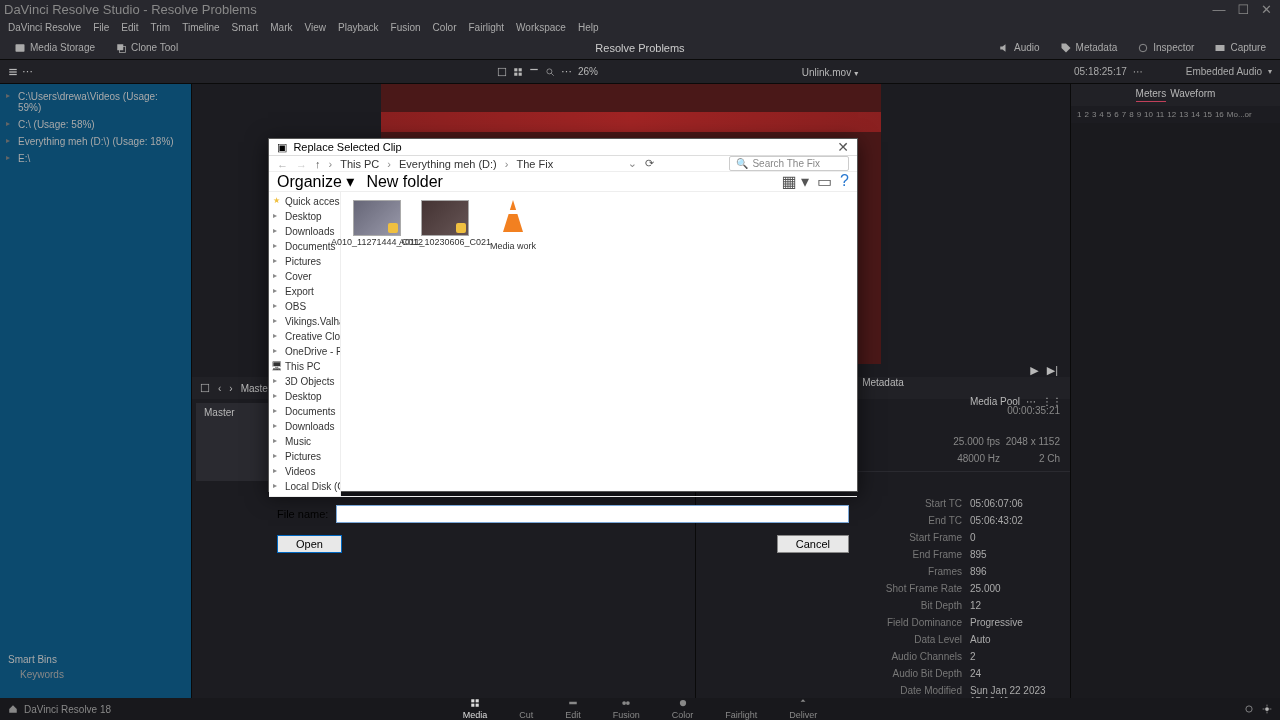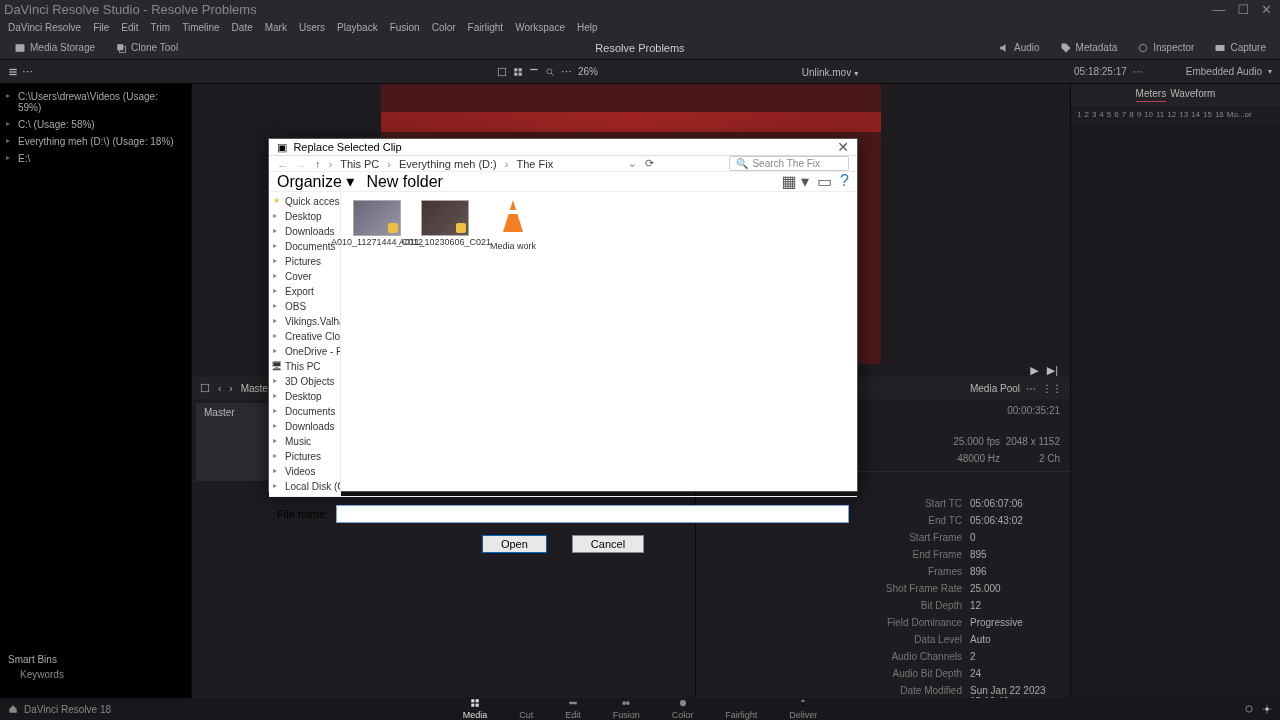--- a/index.html
+++ b/index.html
@@ -19,21 +19,21 @@
 .toolbar-center { position: absolute; left: 50%; transform: translateX(-50%); font-size: 11px; color: #ccc; }
 
 
 .toolbar-sec { height: 24px; background: #212126; display: flex; align-items: center; padding: 0 8px; gap: 6px; border-bottom: 1px solid #0a0a0a; }
 .toolbar-sec-left { display: flex; align-items: center; gap: 4px; }
 .toolbar-sec-mid { margin-left: auto; display: flex; align-items: center; gap: 6px; }
 .toolbar-sec-right { margin-left: 12px; display: flex; align-items: center; gap: 6px; font-size: 10px; color: #aaa; }
 
 
 .main { display: flex; height: calc(720px - 18px - 18px - 24px - 24px - 22px); }
-.left-panel { width: 192px; background: #000000; border-right: 1px solid #0a0a0a; display: flex; flex-direction: column; }
+.left-panel { width: 192px; background: #0c4a6e; border-right: 1px solid #0a0a0a; display: flex; flex-direction: column; }
 .tree { padding: 4px 0; }
 .tree-item { padding: 3px 8px 3px 18px; font-size: 10px; color: #aaa; cursor: pointer; position: relative; }
 .tree-item::before { content: '▸'; position: absolute; left: 6px; color: #666; font-size: 8px; }
 .favorites-header { padding: 6px 8px; font-size: 10px; color: #aaa; border-top: 1px solid #0a0a0a; margin-top: auto; }
 
 .mid-panel { flex: 1; display: flex; flex-direction: column; }
 .preview-area { height: 290px; background: #1c1c21; display: flex; align-items: center; justify-content: center; position: relative; }
 .video-preview { width: 500px; height: 280px; background: #4a1818; position: relative; overflow: hidden; }
 .video-band { position: absolute; top: 28px; left: 0; right: 0; height: 20px; background: linear-gradient(90deg, #8a2020, #a02424, #8a2020); }
 .video-text { position: absolute; right: 150px; top: 170px; color: #e03030; font-size: 32px; font-weight: bold; }
@@ -52,21 +52,21 @@
 .smart-bins-item { padding-left: 12px; color: #888; font-size: 10px; margin-top: 4px; }
 
 .right-panel { width: 210px; background: #1c1c21; border-left: 1px solid #0a0a0a; display: flex; flex-direction: column; }
 .meters-header { height: 22px; background: #212126; display: flex; align-items: center; justify-content: center; font-size: 10px; }
 .meters-tabs { display: flex; gap: 4px; }
 .meters-tab.active { border-bottom: 1px solid #c0405a; padding-bottom: 2px; }
 .channel-nums { display: flex; gap: 3px; padding: 4px 6px; font-size: 8px; color: #888; }
 .meters-body { flex: 1; background: #1a1a1e; }
 
 .metadata-panel { flex: 1; background: #1c1c21; }
-.metadata-header { height: 22px; background: #212126; display: flex; align-items: center; padding: 0 8px; font-size: 10px; gap: 8px; }
+.metadata-header { height: 22px; background: #212126; display: flex; align-items: center; padding: 0 8px; font-size: 10px; gap: 8px; flex-direction: column; }
 .metadata-title { font-size: 11px; padding: 6px 10px; color: #ccc; }
 .metadata-sub { font-size: 9px; padding: 0 10px 6px; color: #666; }
 .metadata-row { display: flex; padding: 3px 10px; font-size: 10px; }
 .metadata-row .icon { width: 14px; }
 .metadata-row .name { flex: 1; color: #aaa; }
 .metadata-row .v1 { width: 60px; text-align: right; color: #888; }
 .metadata-row .v2 { width: 60px; text-align: right; color: #888; }
 .clip-details { padding: 6px 10px; font-size: 10px; color: #aaa; border-top: 1px solid #2a2a30; margin-top: 4px; }
 .detail-row { display: flex; padding: 3px 10px; font-size: 10px; }
 .detail-row .label { flex: 1; text-align: right; padding-right: 8px; color: #777; }
@@ -100,21 +100,21 @@
 .file-thumb { width: 48px; height: 36px; background: #888; border: 1px solid #aaa; position: relative; }
 .file-thumb.vid1 { background: linear-gradient(135deg, #667, #99a); }
 .file-thumb.vid2 { background: linear-gradient(135deg, #433, #655); }
 .file-thumb .play-badge { position: absolute; bottom: 2px; right: 2px; width: 10px; height: 10px; background: #f0c040; border-radius: 2px; }
 .file-vlc { width: 40px; height: 40px; position: relative; }
 .file-vlc::before { content: ''; position: absolute; left: 10px; top: 0; border-left: 10px solid transparent; border-right: 10px solid transparent; border-bottom: 32px solid #f28020; }
 .file-vlc::after { content: ''; position: absolute; left: 14px; top: 10px; width: 12px; height: 4px; background: #fff; }
 .file-label { font-size: 9px; text-align: center; margin-top: 2px; color: #333; line-height: 1.1; }
 .dialog-footer { padding: 8px; display: flex; align-items: center; gap: 8px; border-top: 1px solid #eee; }
 .filename-input { flex: 1; border: 1px solid #7aa7d8; padding: 2px 4px; font-size: 11px; height: 18px; }
-.dialog-btns { padding: 4px 8px 8px; display: flex; justify-content: center; gap: 25px; }
+.dialog-btns { padding: 4px 8px 8px; display: flex; justify-content: space-between; gap: 25px; }
 .dbtn { padding: 2px 18px; font-size: 11px; border: 1px solid #888; background: #e8e8e8; cursor: pointer; }
 .dbtn.primary { border: 1px solid #0067c0; }
 
 svg { fill: currentColor; }
 .icon-sm { width: 10px; height: 10px; }
 </style>
 </head>
 <body>
 
 <div class="titlebar">
@@ -125,23 +125,23 @@
     <span>✕</span>
   </div>
 </div>
 
 <div class="menubar">
   <span>DaVinci Resolve</span>
   <span>File</span>
   <span>Edit</span>
   <span>Trim</span>
   <span>Timeline</span>
-  <span>Date</span>
+  <span>Smart</span>
   <span>Mark</span>
-  <span>Users</span>
+  <span>View</span>
   <span>Playback</span>
   <span>Fusion</span>
   <span>Color</span>
   <span>Fairlight</span>
   <span>Workspace</span>
   <span>Help</span>
 </div>
 
 <div class="toolbar-top">
   <div class="toolbar-btn">

